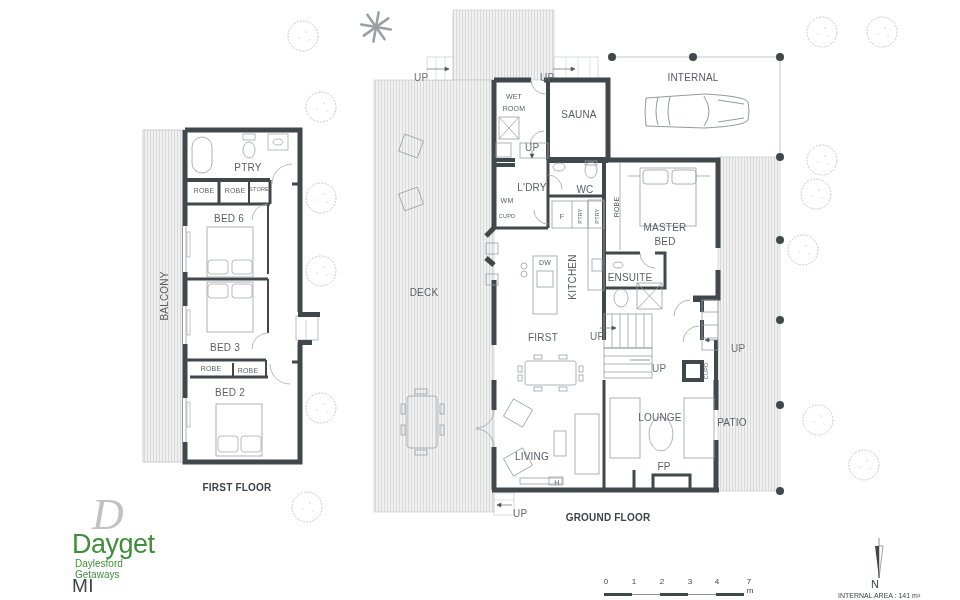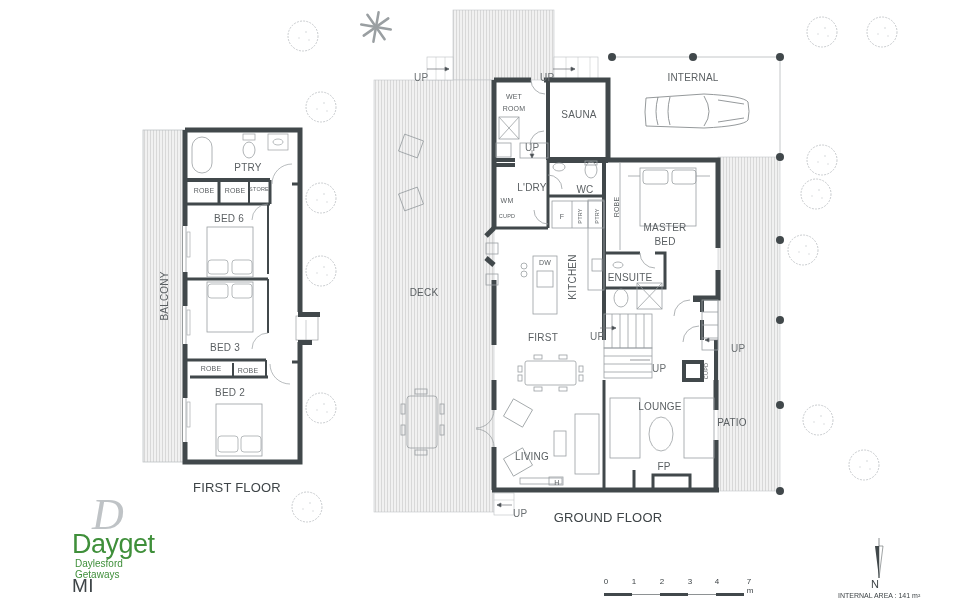--- a/index.html
+++ b/index.html
@@ -2,21 +2,21 @@
 <html><head>
 <meta charset="utf-8">
 <style>
   html,body{margin:0;padding:0;background:#fff;}
   body{width:960px;height:600px;overflow:hidden;position:relative;font-family:"Liberation Sans",sans-serif;}
   #plan{position:absolute;left:0;top:0;}
   .lbl{position:absolute;color:#5a5f62;font-size:10px;letter-spacing:0.2px;white-space:nowrap;transform:translate(-50%,-50%);font-family:"Liberation Sans",sans-serif;}
   .lbl.sm{font-size:7px;}
   .lbl.xs{font-size:5.5px;}
   .lbl.vert{transform:translate(-50%,-50%) rotate(-90deg);}
-  .lbl.title{font-weight:normal;font-size:13px;color:#3e4447;}
+  .lbl.title{font-weight:bold;font-size:10px;color:#3e4447;}
   .lbl.up{font-size:10px;color:#6a6f72;transform:translate(0,-50%);margin-top:8px;}
   #brand{position:absolute;left:70px;top:495px;}
   #brand .mono{font-family:"Liberation Serif",serif;font-style:italic;font-size:44px;color:#bfc3c6;position:absolute;left:22px;top:-6px;}
   #brand .name{position:absolute;left:2px;top:34px;font-size:27px;color:#3f8f3a;letter-spacing:-0.5px;}
   #brand .sub{position:absolute;left:5px;top:63px;font-size:10px;color:#3f8f3a;}
   #brand .prop{position:absolute;left:2px;top:80px;font-size:19px;color:#3e4447;letter-spacing:0.3px;}
   #scale{position:absolute;left:604px;top:580px;}
   #scale .tick{position:absolute;top:-3px;font-size:8px;color:#3e4447;transform:translateX(-50%);}
   #north{position:absolute;left:872px;top:538px;}
   #north .n{position:absolute;left:-1px;top:40px;font-size:11px;color:#3e4447;}
@@ -324,21 +324,21 @@
 <div class="lbl xs vert" style="left:580px;top:216px">PTRY</div>
 <div class="lbl xs vert" style="left:597px;top:216px">PTRY</div>
 <div class="lbl sm vert" style="left:616px;top:207px">ROBE</div>
 <div class="lbl" style="left:665px;top:227px">MASTER</div>
 <div class="lbl" style="left:665px;top:241px">BED</div>
 <div class="lbl sm" style="left:545px;top:262px">DW</div>
 <div class="lbl vert" style="left:572px;top:277px">KITCHEN</div>
 <div class="lbl" style="left:630px;top:277px">ENSUITE</div>
 <div class="lbl" style="left:424px;top:292px">DECK</div>
 <div class="lbl" style="left:543px;top:337px">FIRST</div>
-<div class="lbl" style="left:660px;top:406px">LOUNGE</div>
+<div class="lbl" style="left:660px;top:417px">LOUNGE</div>
 <div class="lbl" style="left:532px;top:456px">LIVING</div>
 <div class="lbl" style="left:664px;top:466px">FP</div>
 <div class="lbl sm" style="left:557px;top:482px">H</div>
 <div class="lbl" style="left:732px;top:422px">PATIO</div>
 <div class="lbl xs vert" style="left:706px;top:371px">CUPD</div>
 <div class="lbl title" style="left:608px;top:517px">GROUND FLOOR</div>
 
 <div class="lbl up" style="left:414px;top:69px">UP</div>
 <div class="lbl up" style="left:540px;top:69px">UP</div>
 <div class="lbl up" style="left:525px;top:139px">UP</div>

